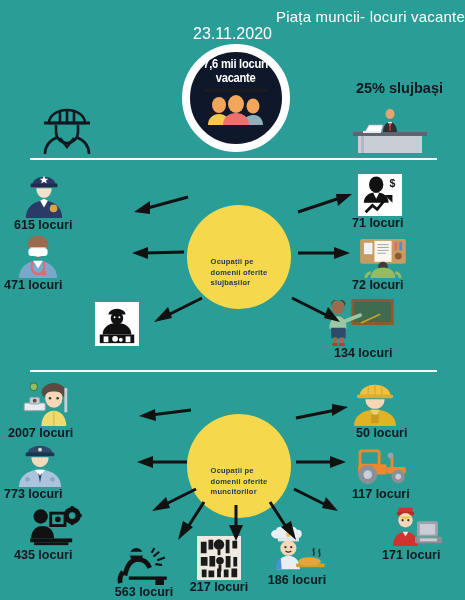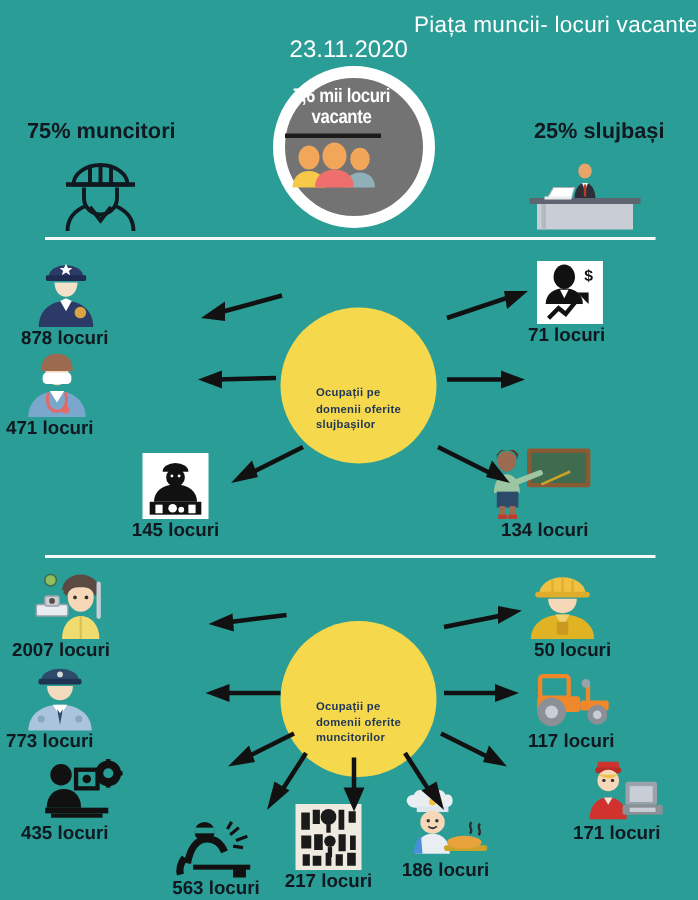--- a/index.html
+++ b/index.html
@@ -18,23 +18,23 @@
     font-size: 15px; font-weight: 400; letter-spacing: .2px;
   }
   .subtitle {
     position: absolute; left: 0; right: 0; top: 25px;
     text-align: center; color: #ffffff; font-size: 16px;
   }
 
   .hero-circle {
     position: absolute; left: 182px; top: 44px;
     width: 108px; height: 108px; border-radius: 50%;
-    border: 8px solid #ffffff; background: #737373;
+    border: 8px solid #ffffff; background: #0f172a;
     display: flex; flex-direction: column;
-    align-items: flex-start; justify-content: center;
+    align-items: center; justify-content: center;
   }
   .hero-text {
     color: #ffffff; font-size: 13px; font-weight: 700;
     text-align: center; line-height: 1.05; letter-spacing: -.3px;
     transform: scaleX(.86); margin-top: -14px;
   }
   .hero-rule {
     width: 64px; height: 3px; background: #1b1b1b; margin: 5px 0 2px;
   }
   .hero-people { width: 66px; height: 30px; margin-top: 1px; }
@@ -112,21 +112,20 @@
         <ellipse cx="16" cy="10" rx="7" ry="8" fill="#f2a65a"></ellipse>
         <path d="M5 30c0-7 5-11 11-11s11 4 11 11z" fill="#f7c948"></path>
         <ellipse cx="50" cy="11" rx="6.5" ry="7.5" fill="#f2a65a"></ellipse>
         <path d="M40 30c0-6.5 4.5-10 10-10s10 3.5 10 10z" fill="#8fb0b8"></path>
         <ellipse cx="33" cy="9" rx="8" ry="9" fill="#f2a65a"></ellipse>
         <path d="M20 30c0-8 6-12 13-12s13 4 13 12z" fill="#ef6f6c"></path>
       </svg>
     </div>
   </div>
 
-  <div class="pct left">75%  muncitori</div>
   <div class="pct right">25% slujbași</div>
 
   <div class="hdr-icon left">
     <svg viewBox="0 0 62 50" width="62" height="50" fill="none" stroke="#101820" stroke-width="2.6">
       <path d="M13 19a18 13 0 0 1 36 0z"></path>
       <path d="M8 19h46" stroke-width="3"></path>
       <path d="M31 6v13M24 8v11M38 8v11"></path>
       <path d="M20 21v7a11 11 0 0 0 22 0v-7"></path>
       <path d="M22 33c-8 3-13 8-13 17M40 33c8 3 13 8 13 17"></path>
       <path d="M24 34l7 9 7-9"></path>
@@ -161,21 +160,21 @@
       <svg viewBox="0 0 46 48" width="44" height="46">
         <path d="M11 13a12 8 0 0 1 24 0z" fill="#2b3a67"></path>
         <rect x="9" y="12" width="28" height="4" rx="1" fill="#1f2c52"></rect>
         <path d="M23 4l1.4 3h3l-2.4 2 .9 3-2.9-1.9L20.1 12l.9-3-2.4-2h3z" fill="#ffffff"></path>
         <path d="M15 17c0 6 3.5 10 8 10s8-4 8-10z" fill="#f3e0c8"></path>
         <path d="M4 48c0-11 8-18 19-18s19 7 19 18z" fill="#2b3a67"></path>
         <path d="M19 30l4 7 4-7-4-2z" fill="#ffffff"></path>
         <circle cx="33" cy="38" r="4" fill="#d9a441"></circle>
       </svg>
     </div>
-    <div class="lbl" style="padding-left:6px;">878 locuri</div>
+    <div class="lbl" style="padding-left:6px;">615 locuri</div>
   </div>
 
   <div class="node l" style="left:2px; top:228px;">
     <div class="ic">
       <svg viewBox="0 0 46 48" width="44" height="46">
         <path d="M12 16c0-8 4-12 11-12s11 4 11 12z" fill="#9c6b4f"></path>
         <path d="M15 16c0 6 3.5 10 8 10s8-4 8-10z" fill="#f3d9bd"></path>
         <rect x="13" y="17" width="20" height="8" rx="3" fill="#ffffff"></rect>
         <path d="M3 48c0-11 9-18 20-18s20 7 20 18z" fill="#7aa7cc"></path>
         <path d="M18 30l5 8 5-8" fill="#ffffff"></path>
@@ -195,38 +194,56 @@
         <circle cx="20.5" cy="16" r="1" fill="#fff"></circle>
         <circle cx="25.5" cy="16" r="1" fill="#fff"></circle>
         <path d="M8 34c0-7 6-12 15-12s15 5 15 12z" fill="#111"></path>
         <rect x="5" y="34" width="36" height="9" fill="#111"></rect>
         <rect x="9" y="36" width="5" height="6" fill="#fff"></rect>
         <rect x="32" y="36" width="5" height="6" fill="#fff"></rect>
         <circle cx="21" cy="38.5" r="3" fill="#fff"></circle>
         <circle cx="27" cy="39.5" r="2" fill="#fff"></circle>
       </svg>
     </div>
-    <div class="lbl">145 locuri</div>
   </div>
 
   <div class="node r" style="left:352px; top:166px;">
     <div class="ic">
       <svg viewBox="0 0 46 44" width="44" height="42">
         <rect x="0" y="0" width="46" height="44" fill="#ffffff"></rect>
         <ellipse cx="19" cy="11" rx="7.5" ry="8.5" fill="#111"></ellipse>
         <path d="M6 30c0-7 6-11 13-11s13 4 13 11z" fill="#111"></path>
         <path d="M16 20l3 6 3-6z" fill="#fff"></path>
         <text x="33" y="14" font-size="11" font-weight="bold" fill="#111" font-family="Liberation Sans, sans-serif">$</text>
         <path d="M8 40l7-7 5 4 9-11" stroke="#111" stroke-width="3" fill="none"></path>
         <path d="M28 22h8v8z" fill="#111"></path>
       </svg>
     </div>
     <div class="lbl">71 locuri</div>
   </div>
 
+  <div class="node r" style="left:352px; top:228px;">
+    <div class="ic">
+      <svg viewBox="0 0 52 42" width="50" height="40">
+        <rect x="2" y="1" width="48" height="26" rx="2" fill="#c89b63"></rect>
+        <rect x="17" y="3" width="18" height="22" fill="#fbf7ef"></rect>
+        <g stroke="#9aa3ab" stroke-width="1">
+          <path d="M20 7h12M20 10h12M20 13h12M20 16h9"></path>
+        </g>
+        <rect x="6" y="5" width="9" height="12" fill="#eef2f4"></rect>
+        <circle cx="42" cy="19" r="3.6" fill="#8a5a33"></circle>
+        <rect x="38" y="4" width="3" height="9" fill="#e06b6b"></rect>
+        <rect x="43" y="4" width="3" height="9" fill="#4a90d9"></rect>
+        <circle cx="26" cy="30" r="5" fill="#3d3d3d"></circle>
+        <path d="M13 42c0-7 6-11 13-11s13 4 13 11z" fill="#8fbf5e"></path>
+        <path d="M13 36c-3 1-5 3-5 6M39 36c3 1 5 3 5 6" stroke="#8fbf5e" stroke-width="3" fill="none"></path>
+      </svg>
+    </div>
+    <div class="lbl">72 locuri</div>
+  </div>
 
   <div class="node r" style="left:318px; top:296px;">
     <div class="ic">
       <svg viewBox="0 0 74 50" width="72" height="48">
         <rect x="28" y="1" width="44" height="27" rx="1.5" fill="#8a5a33"></rect>
         <rect x="31" y="4" width="38" height="21" fill="#3f6b4e"></rect>
         <path d="M38 26l20-9" stroke="#c9a227" stroke-width="1.8"></path>
         <ellipse cx="14" cy="10" rx="6.5" ry="7" fill="#9c6b4f"></ellipse>
         <path d="M7 9a7 7 0 0 1 14 0l1-4-3-3h-9l-3 3z" fill="#5d3a22"></path>
         <path d="M5 32c0-8 4-13 9-13s9 5 9 13z" fill="#9dc6a3"></path>

